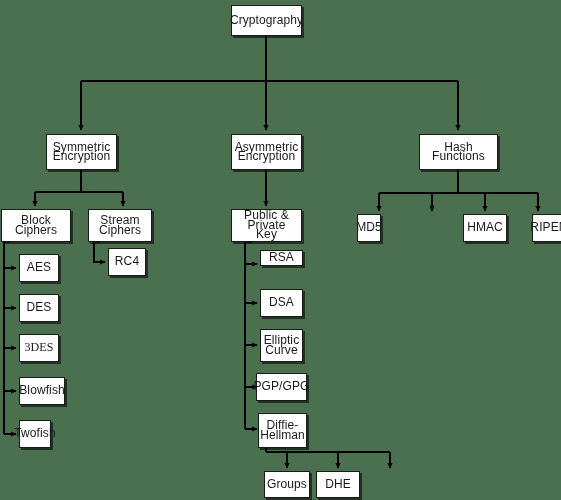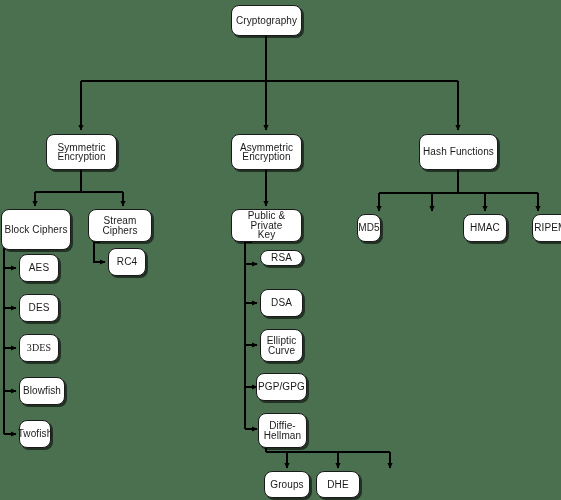--- a/index.html
+++ b/index.html
@@ -24,28 +24,28 @@
     top: 0;
     width: 561px;
     height: 500px;
     pointer-events: none;
   }
   .node {
     position: absolute;
     box-sizing: border-box;
     background: #ffffff;
     border: 1px solid #1a1a1a;
-    border-radius: 8px;
+    border-radius: 0;
     box-shadow: 2px 2px 0 rgba(0,0,0,0.55);
     display: flex;
     align-items: center;
     justify-content: center;
     text-align: center;
     color: #1a1a1a;
-    font-size: 10px;
+    font-size: 12px;
     line-height: 9.5px;
     letter-spacing: 0.1px;
     padding: 1px 0;
     white-space: pre-line;
     z-index: 2;
   }
 </style>
 </head>
 <body>
 
@@ -106,21 +106,21 @@
   <div class="node" style="left:231px; top:5px; width:71px; height:31px;">Cryptography</div>
 
   <div class="node" style="left:46px; top:134px; width:71px; height:36px;">Symmetric
 Encryption</div>
 
   <div class="node" style="left:231px; top:134px; width:71px; height:36px;">Asymmetric
 Encryption</div>
 
   <div class="node" style="left:419px; top:134px; width:79px; height:36px;">Hash Functions</div>
 
-  <div class="node" style="left:1px; top:209px; width:70px; height:41px;">Block Ciphers</div>
+  <div class="node" style="left:1px; top:209px; width:70px; height:33px;">Block Ciphers</div>
 
   <div class="node" style="left:88px; top:209px; width:64px; height:33px;">Stream Ciphers</div>
 
   <div class="node" style="left:231px; top:209px; width:71px; height:33px;">Public &amp; Private
 Key</div>
 
   <div class="node" style="left:357px; top:214px; width:24px; height:28px;">MD5</div>
 
 
   <div class="node" style="left:463px; top:214px; width:44px; height:28px;">HMAC</div>

